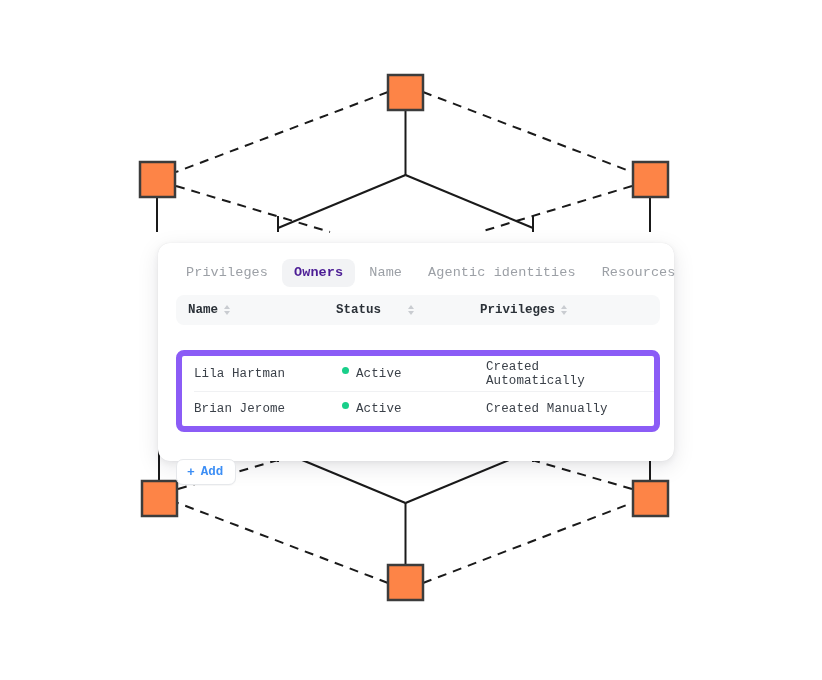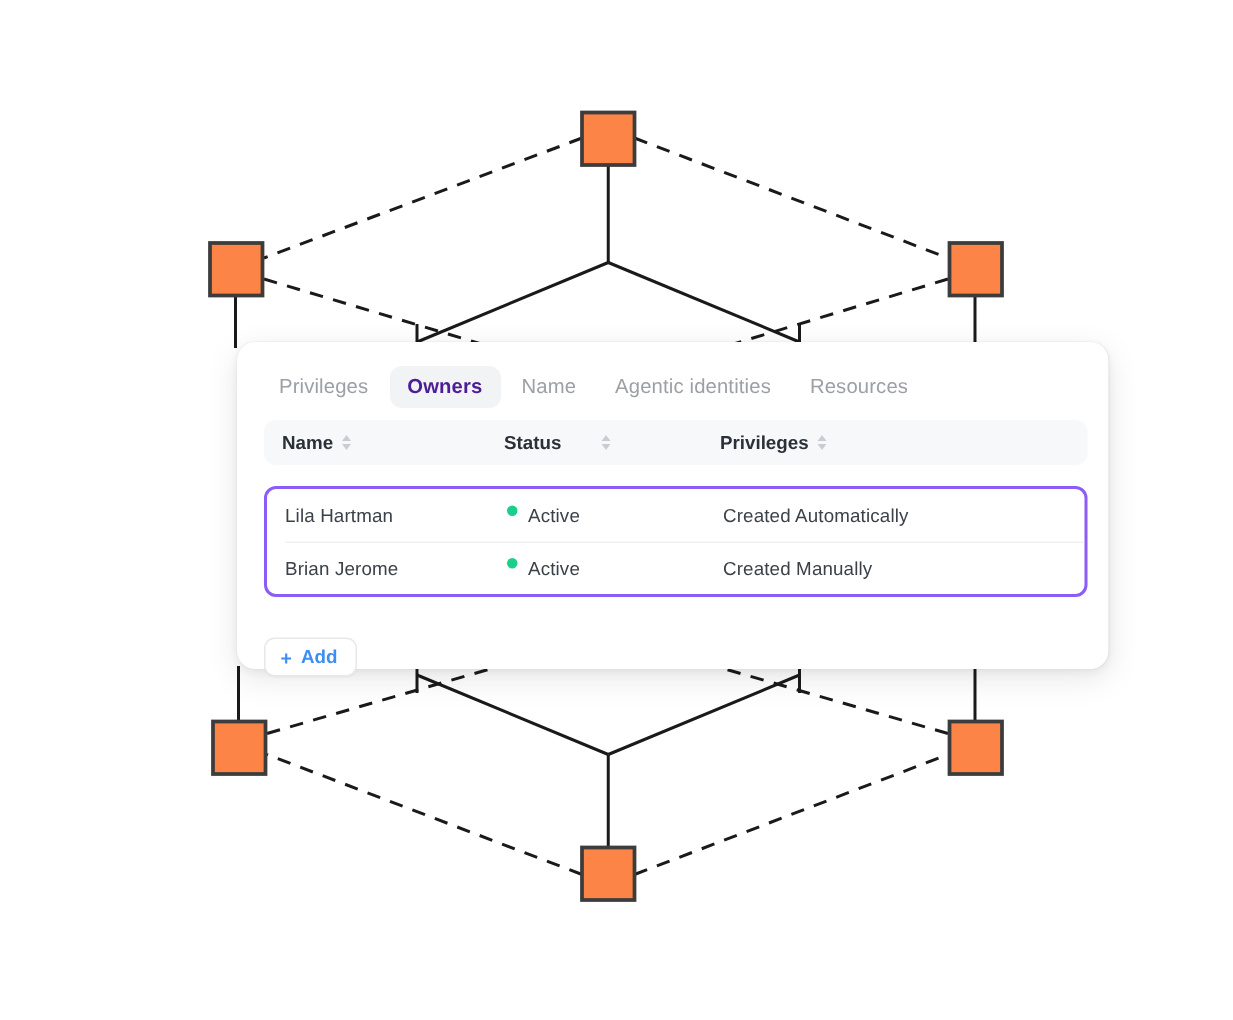--- a/index.html
+++ b/index.html
@@ -22,29 +22,30 @@
     left: 0;
     top: 0;
     width: 822px;
     height: 680px;
   }
 
   
   #details-panel {
     position: absolute;
     left: 158px;
-    top: 228px;
-    width: 581px;
+    top: 243px;
+    width: 516px;
     height: 218px;
     background: #ffffff;
     border-radius: 12px;
     box-shadow: 0 6px 22px rgba(17, 24, 39, 0.10),
                 0 2px 6px rgba(17, 24, 39, 0.06),
                 0 0 1px rgba(17, 24, 39, 0.10);
     box-sizing: border-box;
+    font-family: Liberation Mono, monospace;
   }
 
   
   .tabs {
     display: flex;
     align-items: center;
     padding: 16px 0 0 16px;
     gap: 2px;
   }
   .tab {
@@ -100,22 +101,22 @@
     display: block;
     width: 0;
     height: 0;
     border-left: 3.5px solid transparent;
     border-right: 3.5px solid transparent;
   }
   .sort-icon .up   { border-bottom: 4px solid #c9ccd1; }
   .sort-icon .down { border-top: 4px solid #c9ccd1; }
 
   .rows {
-    margin-top: 14px;
-    border: 2px solid #8b5cf6;
+    margin-top: 25px;
+    border: 6px solid #8b5cf6;
     border-radius: 8px;
     overflow: hidden;
   }
   .row {
     display: flex;
     align-items: center;
     height: 35px;
     padding: 0 12px;
     box-sizing: border-box;
     position: relative;

